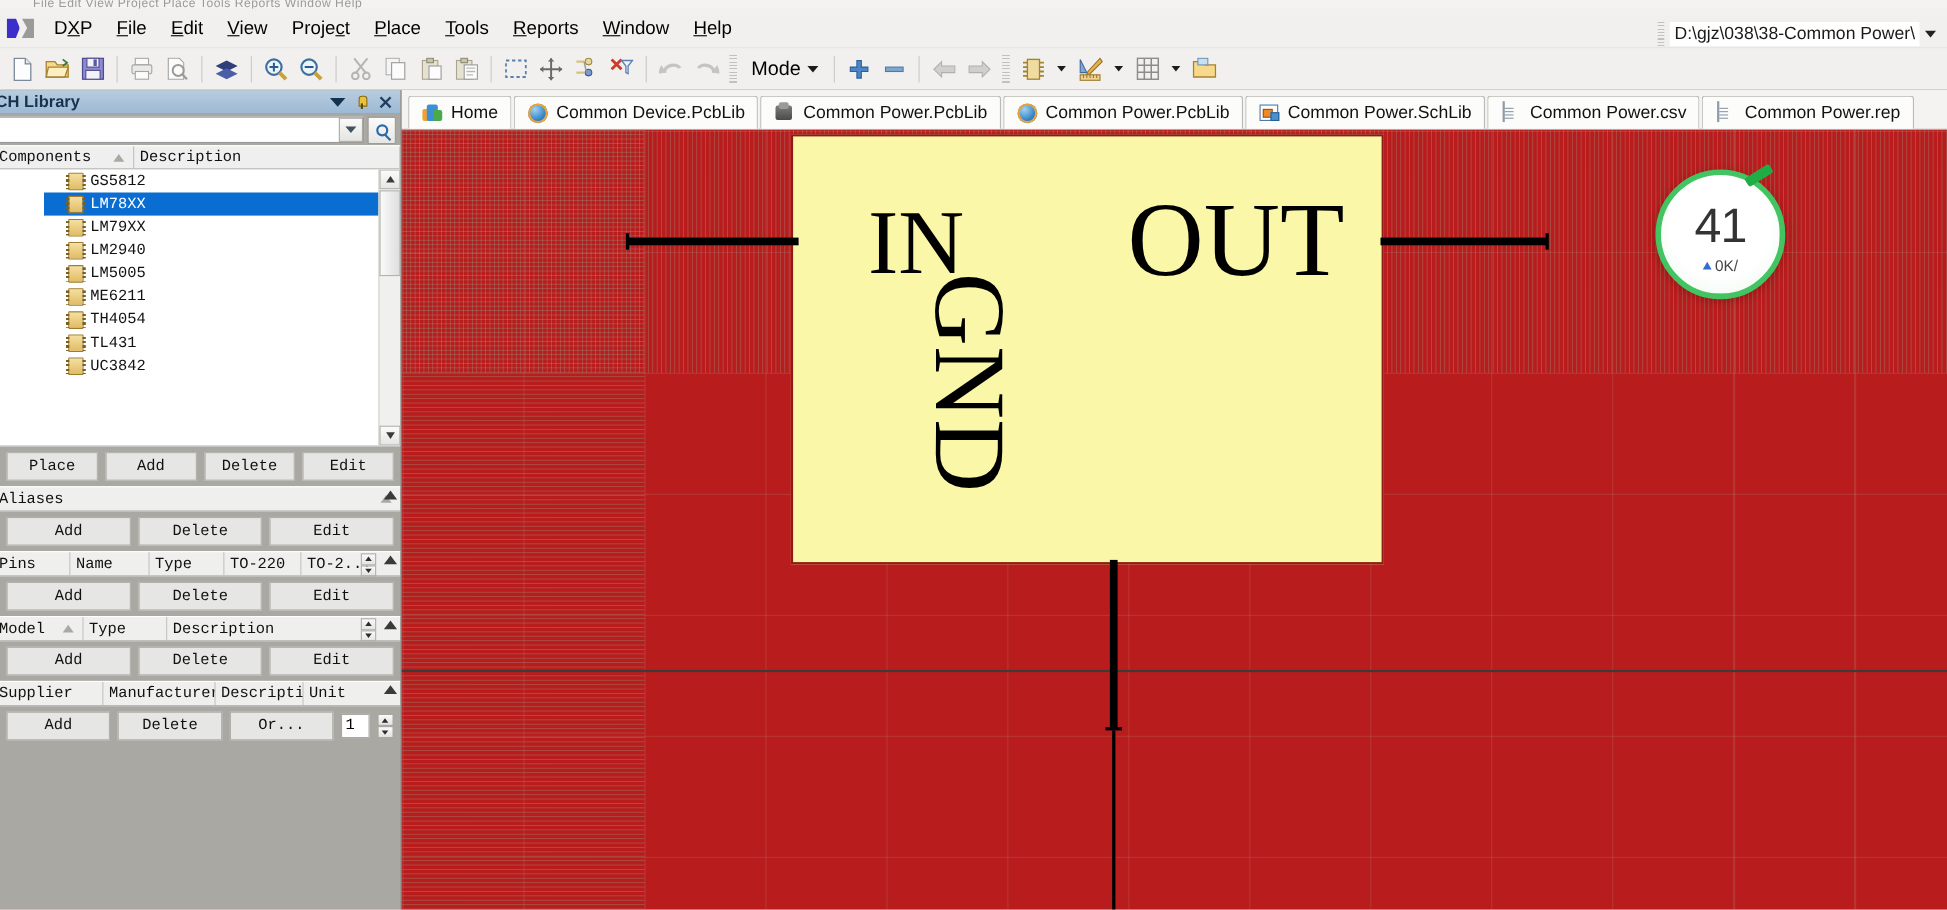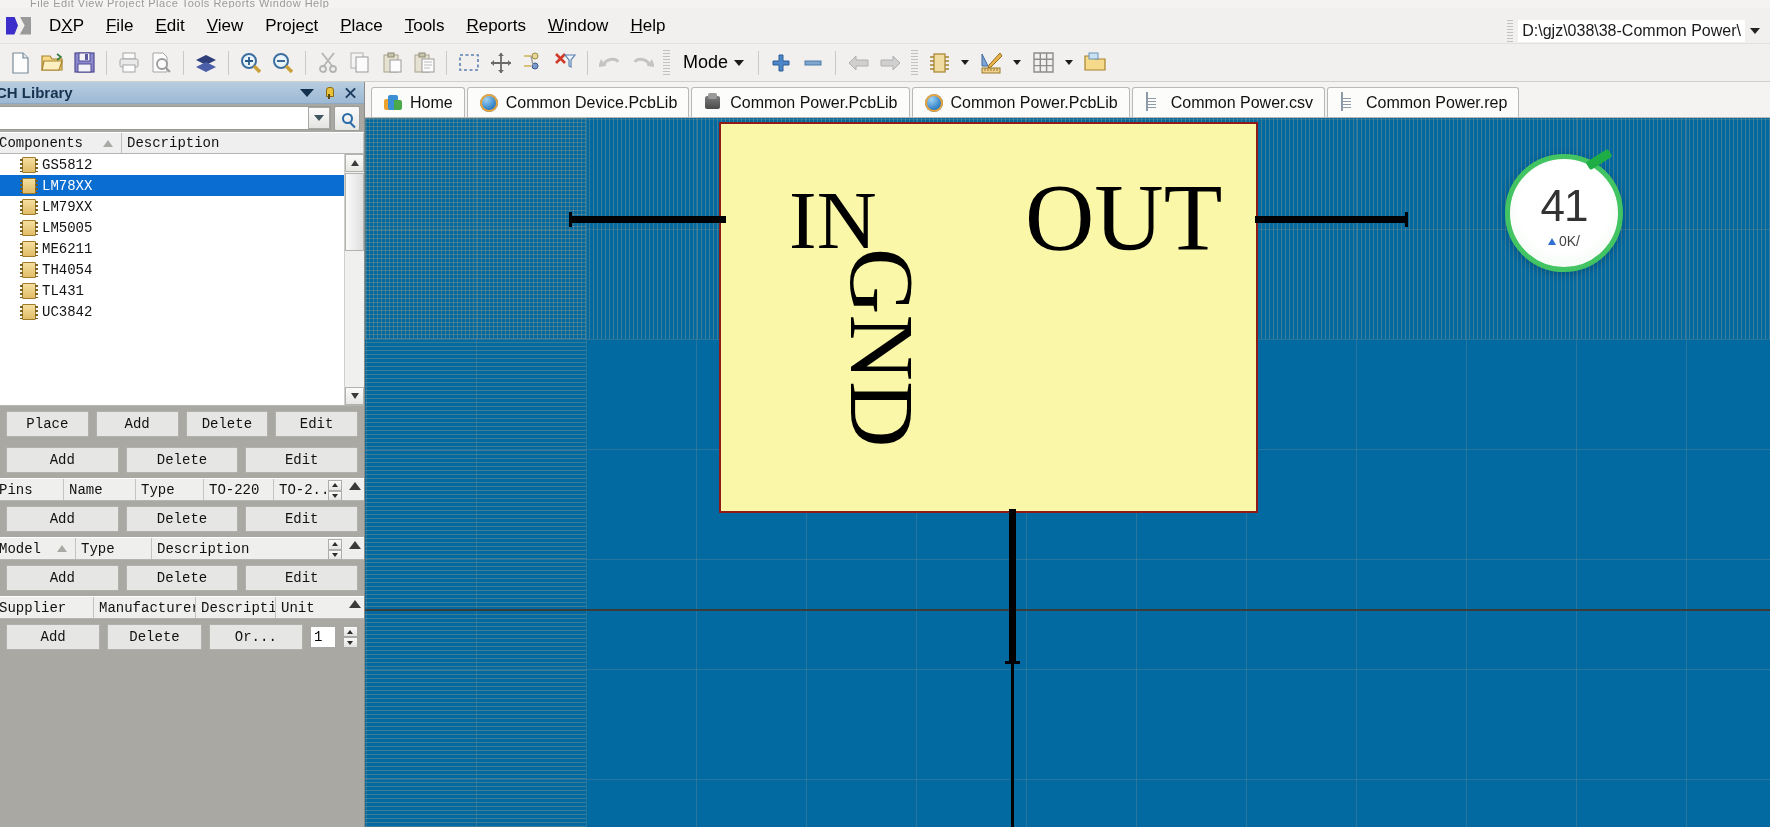--- a/index.html
+++ b/index.html
@@ -257,20 +257,21 @@
     border-right: 1px solid #bfbfbb; position: relative;
   }
   .sort-asc {
     width: 0; height: 0; margin-left: auto; margin-right: 3px;
     border-left: 5px solid transparent; border-right: 5px solid transparent;
     border-bottom: 7px solid #a9a9a5;
   }
   .listbox {
     background: #fff; position: relative; overflow: hidden;
     border-bottom: 1px solid #b4b4b0;
+    padding-left: 40px;
   }
   .litem {
     height: 21px; display: flex; align-items: center; gap: 6px;
     padding-left: 22px; font-size: 14px;
     font-family: "Liberation Mono", monospace; color: #111;
   }
   .litem.sel { background: #0a6dd1; color: #fff; }
   .chip {
     width: 14px; height: 16px; flex: none; position: relative;
     background: linear-gradient(#f5dfa0, #e0bc66);
@@ -357,21 +358,21 @@
     border-left: 3px solid transparent; border-right: 3px solid transparent;
     border-bottom: 4px solid #2c2c2a; }
   .tiny-dn { width: 0; height: 0;
     border-left: 3px solid transparent; border-right: 3px solid transparent;
     border-top: 4px solid #2c2c2a; }
 
   
   .canvas {
     position: absolute; top: 118px; left: 365px;
     width: 1405px; height: 709px;
-    background: #0369a1;
+    background: #b91c1c;
     overflow: hidden;
   }
   .grid-minor, .grid-major {
     position: absolute; inset: 0; pointer-events: none;
   }
   .grid-minor {
     background-image:
       repeating-linear-gradient(to right, rgba(170,170,150,.20) 0 1px, transparent 1px 110px),
       repeating-linear-gradient(to bottom, rgba(170,170,150,.20) 0 1px, transparent 1px 110px);
     background-position: 1px 1px;
@@ -678,20 +679,26 @@
         </span>
       <span>Common Power.PcbLib</span>
     </div>
     <div class="tab">
       <span class="ic">
           <span class="ic-ie" style="position:absolute;left:1px;top:1px"></span>
         </span>
       <span>Common Power.PcbLib</span>
     </div>
     <div class="tab">
+      <span class="ic">
+          <span class="ic-sch"></span>
+        </span>
+      <span>Common Power.SchLib</span>
+    </div>
+    <div class="tab">
       <span class="ic"><span class="ic-doc"></span></span>
       <span>Common Power.csv</span>
     </div>
     <div class="tab">
       <span class="ic"><span class="ic-doc"></span></span>
       <span>Common Power.rep</span>
     </div>
   </div>
 
   <div class="panel">
@@ -730,20 +737,24 @@
           <span class="chip"></span>
           <span>GS5812</span>
         </div>
       <div class="litem sel">
           <span class="chip"></span>
           <span>LM78XX</span>
         </div>
       <div class="litem">
           <span class="chip"></span>
           <span>LM79XX</span>
+        </div>
+      <div class="litem">
+          <span class="chip"></span>
+          <span>LM2940</span>
         </div>
       <div class="litem">
           <span class="chip"></span>
           <span>LM5005</span>
         </div>
       <div class="litem">
           <span class="chip"></span>
           <span>ME6211</span>
         </div>
       <div class="litem">
@@ -771,20 +782,27 @@
       </div>
     </div>
 
     <div class="btnrow">
       <div class="btn">Place</div>
       <div class="btn">Add</div>
       <div class="btn">Delete</div>
       <div class="btn">Edit</div>
     </div>
 
+    <div class="sechdr">
+      <div class="col" style="flex:1;border-right:none;margin-left:-6px">
+        <span>Aliases</span>
+        <span class="sort-asc"></span>
+      </div>
+      <span class="collapse"></span>
+    </div>
     <div class="btnrow">
       <div class="btn">Add</div>
       <div class="btn">Delete</div>
       <div class="btn">Edit</div>
     </div>
 
     <div class="sechdr">
       <div class="col" style="width:70px;margin-left:-6px">
           <span>Pins</span>
         </div>

